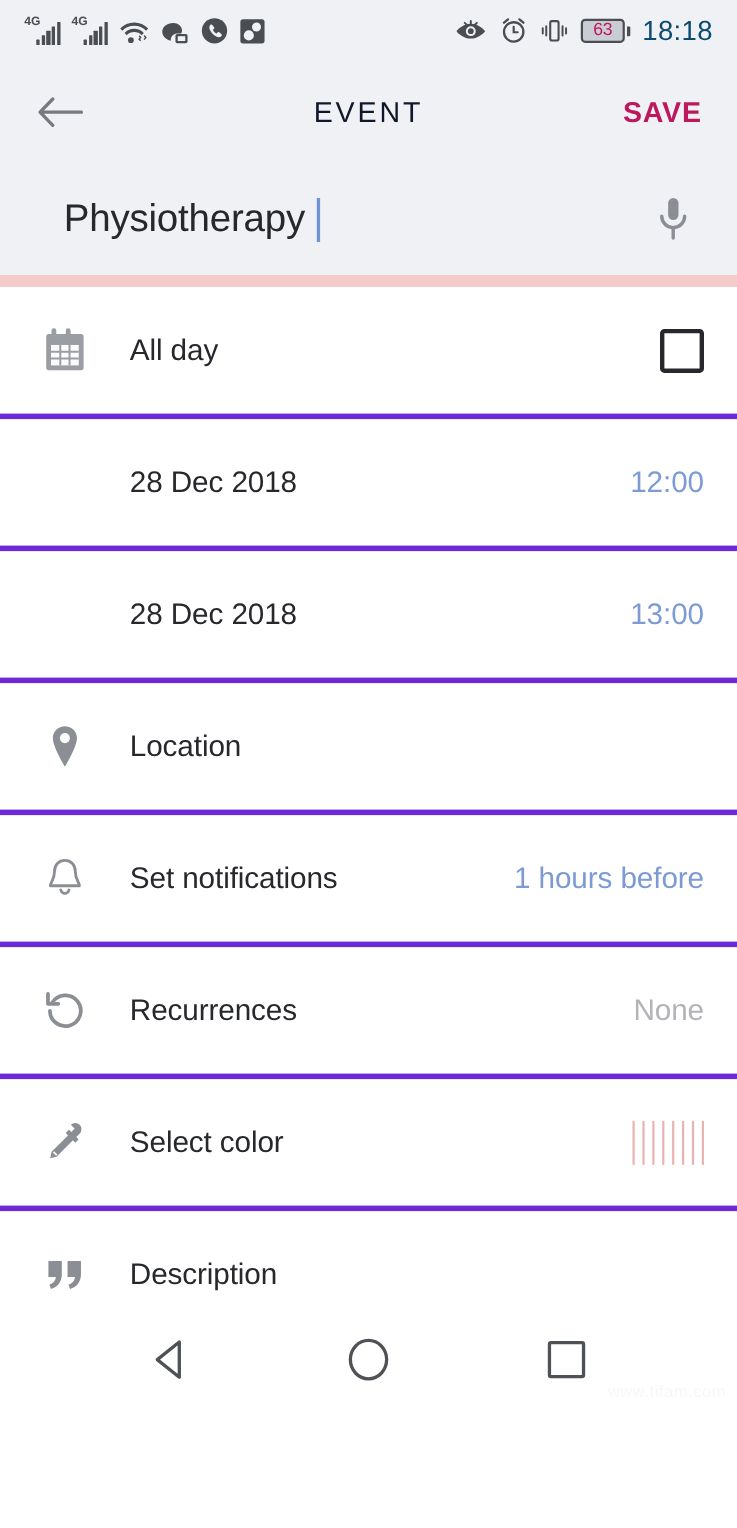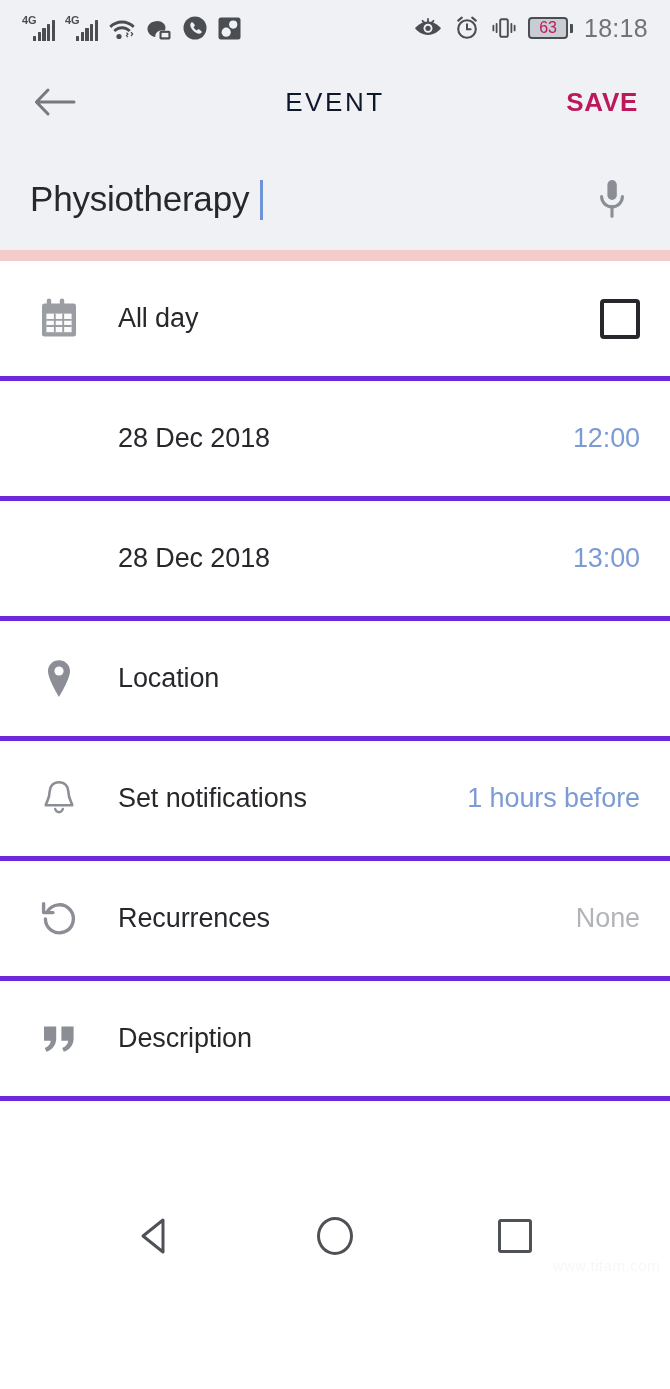--- a/index.html
+++ b/index.html
@@ -12,21 +12,21 @@
   .phone { position:relative; width:670px; height:1280px; background:#ffffff; }
 
   
   .statusbar{
     height:56px; background:#eff1f5;
     display:flex; align-items:center; justify-content:space-between;
     padding:0 22px;
   }
   .sb-left{ display:flex; align-items:flex-end; gap:9px; }
   .sb-right{ display:flex; align-items:center; gap:11px; }
-  .sb-time{ font-size:25px; color:#737373; letter-spacing:.3px; }
+  .sb-time{ font-size:25px; color:#0c4a6e; letter-spacing:.3px; }
 
   .signal{ position:relative; width:34px; height:26px; display:flex; align-items:flex-end; }
   .signal .g{ position:absolute; left:0; top:-1px; font-size:11px; color:#4a4d52; font-weight:700; }
   .signal .bars{ margin-left:11px; display:flex; align-items:flex-end; gap:1.5px; }
   .signal .bars i{ display:block; width:3.2px; background:#4a4d52; border-radius:.5px; }
   .signal .bars i:nth-child(1){ height:5px; }
   .signal .bars i:nth-child(2){ height:9px; }
   .signal .bars i:nth-child(3){ height:13px; }
   .signal .bars i:nth-child(4){ height:17px; }
   .signal .bars i:nth-child(5){ height:21px; }
@@ -56,21 +56,21 @@
   .save-btn{
     margin-left:auto; font-size:26px; font-weight:700; color:#be185d;
     letter-spacing:.7px; z-index:2; padding:8px 4px;
   }
 
   
   .titlebar{
     height:102px; background:#eff1f5;
     display:flex; align-items:center; padding:0 32px 0 30px;
   }
-  .title-wrap{ flex:1; display:flex; align-items:center; }
+  .title-wrap{ flex:1; display:flex; align-items:center;margin-left:28px; }
   .title-text{ font-size:35px; color:#26282c; letter-spacing:-.2px; }
   .caret{
     display:inline-block; width:3px; height:40px; background:#6f93d6;
     margin-left:11px; margin-top:2px;
   }
   .mic-btn{ width:52px; height:52px; display:flex; align-items:center; justify-content:center; }
   .accent-bar{ height:11px; background:#f3ccca; }
 
   
   .list{ background:#fff; }
@@ -271,20 +271,39 @@
       <div class="row-ico">
         <svg class="icon-svg" width="40" height="42" viewBox="0 0 40 42">
           <path d="M8.4 13.6A14 14 0 1 1 6.4 21" fill="none" stroke="#8b8e94" stroke-width="3.4" stroke-linecap="round"></path>
           <path d="M4.6 5.6v9h9.4" fill="none" stroke="#8b8e94" stroke-width="3.4" stroke-linecap="round" stroke-linejoin="round"></path>
         </svg>
       </div>
       <span class="row-label">Recurrences</span>
       <span class="row-value v-grey">None</span>
     </div>
 
+    <div class="row">
+      <div class="row-ico">
+        <svg class="icon-svg" width="42" height="42" viewBox="0 0 42 42">
+          <path d="M26.4 4.6a5.6 5.6 0 018 8l-3.1 3.1 2.1 2.1-3 3-2.1-2.1-14.9 14.9-5.8 1.3 1.3-5.8L23.8 14.2l-2.1-2.1 3-3 2.1 2.1 3.1-3.1z" fill="#8b8e94"></path>
+          <path d="M10.6 29.1l3 3" stroke="#fbfbfb" stroke-width="1.6"></path>
+        </svg>
+      </div>
+      <span class="row-label">Select color</span>
+      <span class="swatch">
+        <i></i>
+          <i></i>
+          <i></i>
+          <i></i>
+          <i></i>
+          <i></i>
+          <i></i>
+          <i></i>
+      </span>
+    </div>
 
     <div class="row">
       <div class="row-ico">
         <svg class="icon-svg" width="40" height="34" viewBox="0 0 40 34">
           <path d="M5 4.4h12.2v12.2c0 6.4-3.8 11.4-9.8 13.2l-1.6-3.8c3.6-1.4 5.8-3.8 6-7.2H5V4.4z" fill="#8b8e94"></path>
           <path d="M22.4 4.4h12.2v12.2c0 6.4-3.8 11.4-9.8 13.2l-1.6-3.8c3.6-1.4 5.8-3.8 6-7.2h-6.8V4.4z" fill="#8b8e94"></path>
         </svg>
       </div>
       <span class="row-label">Description</span>
     </div>

